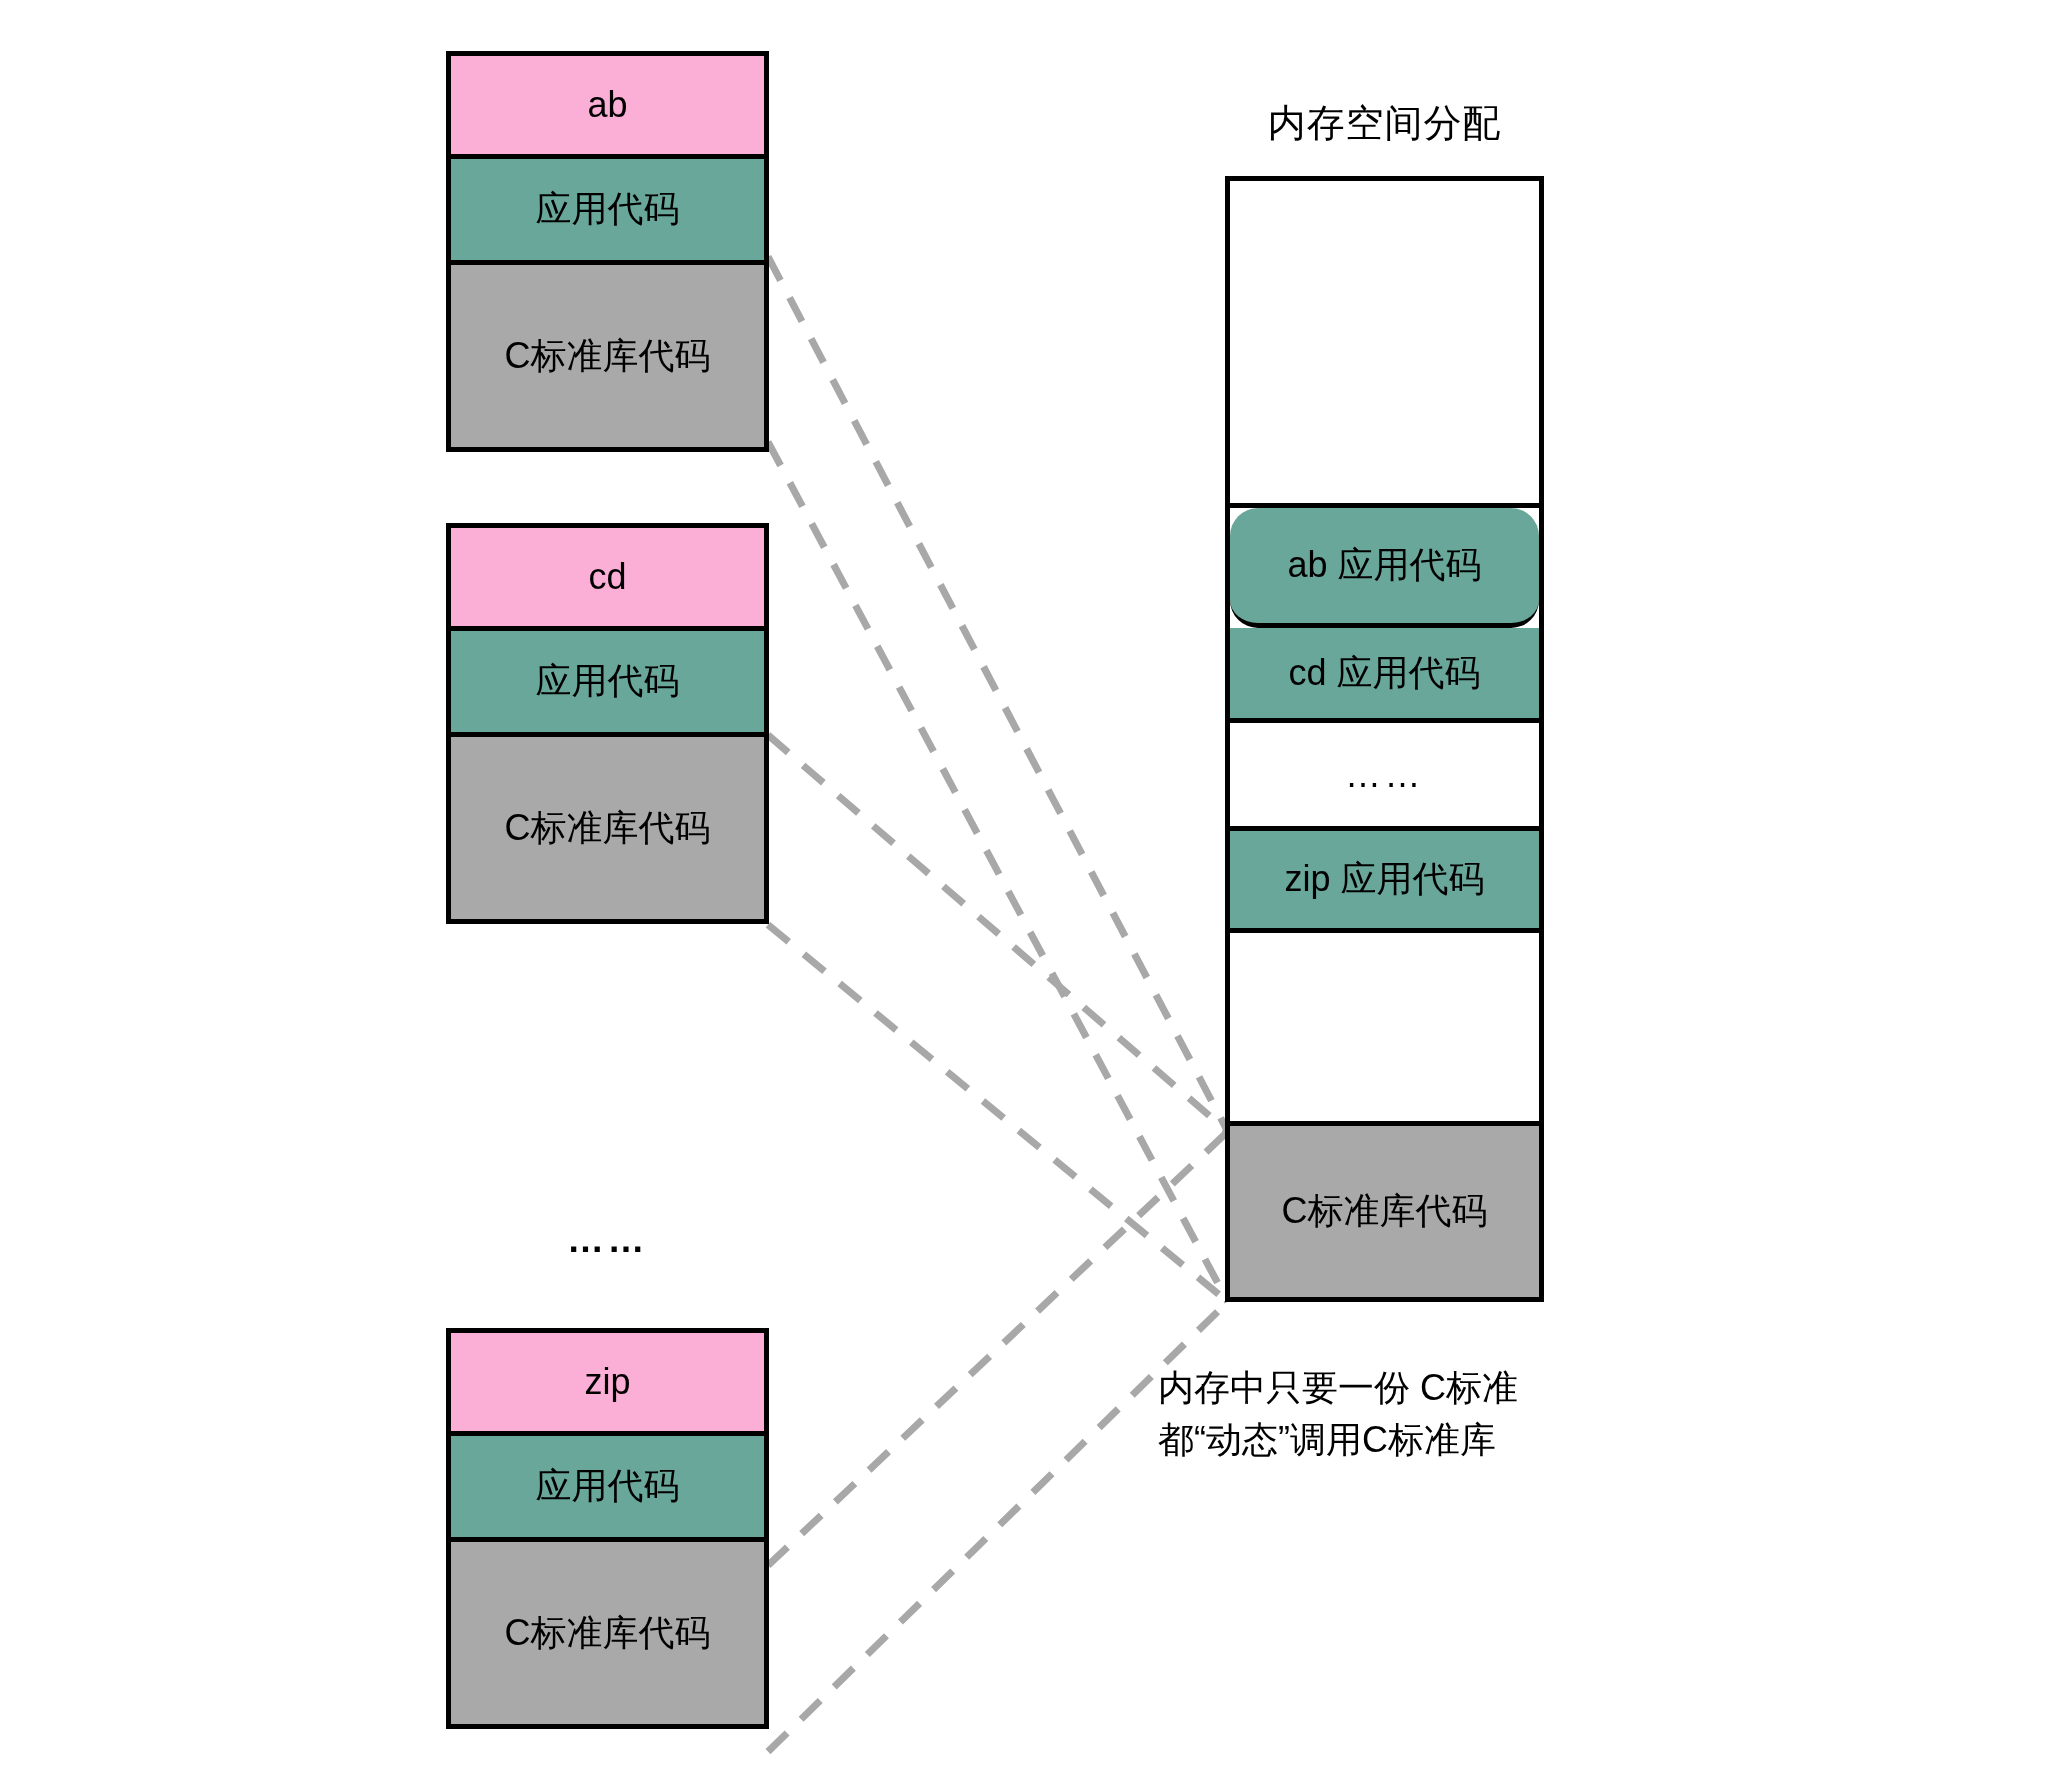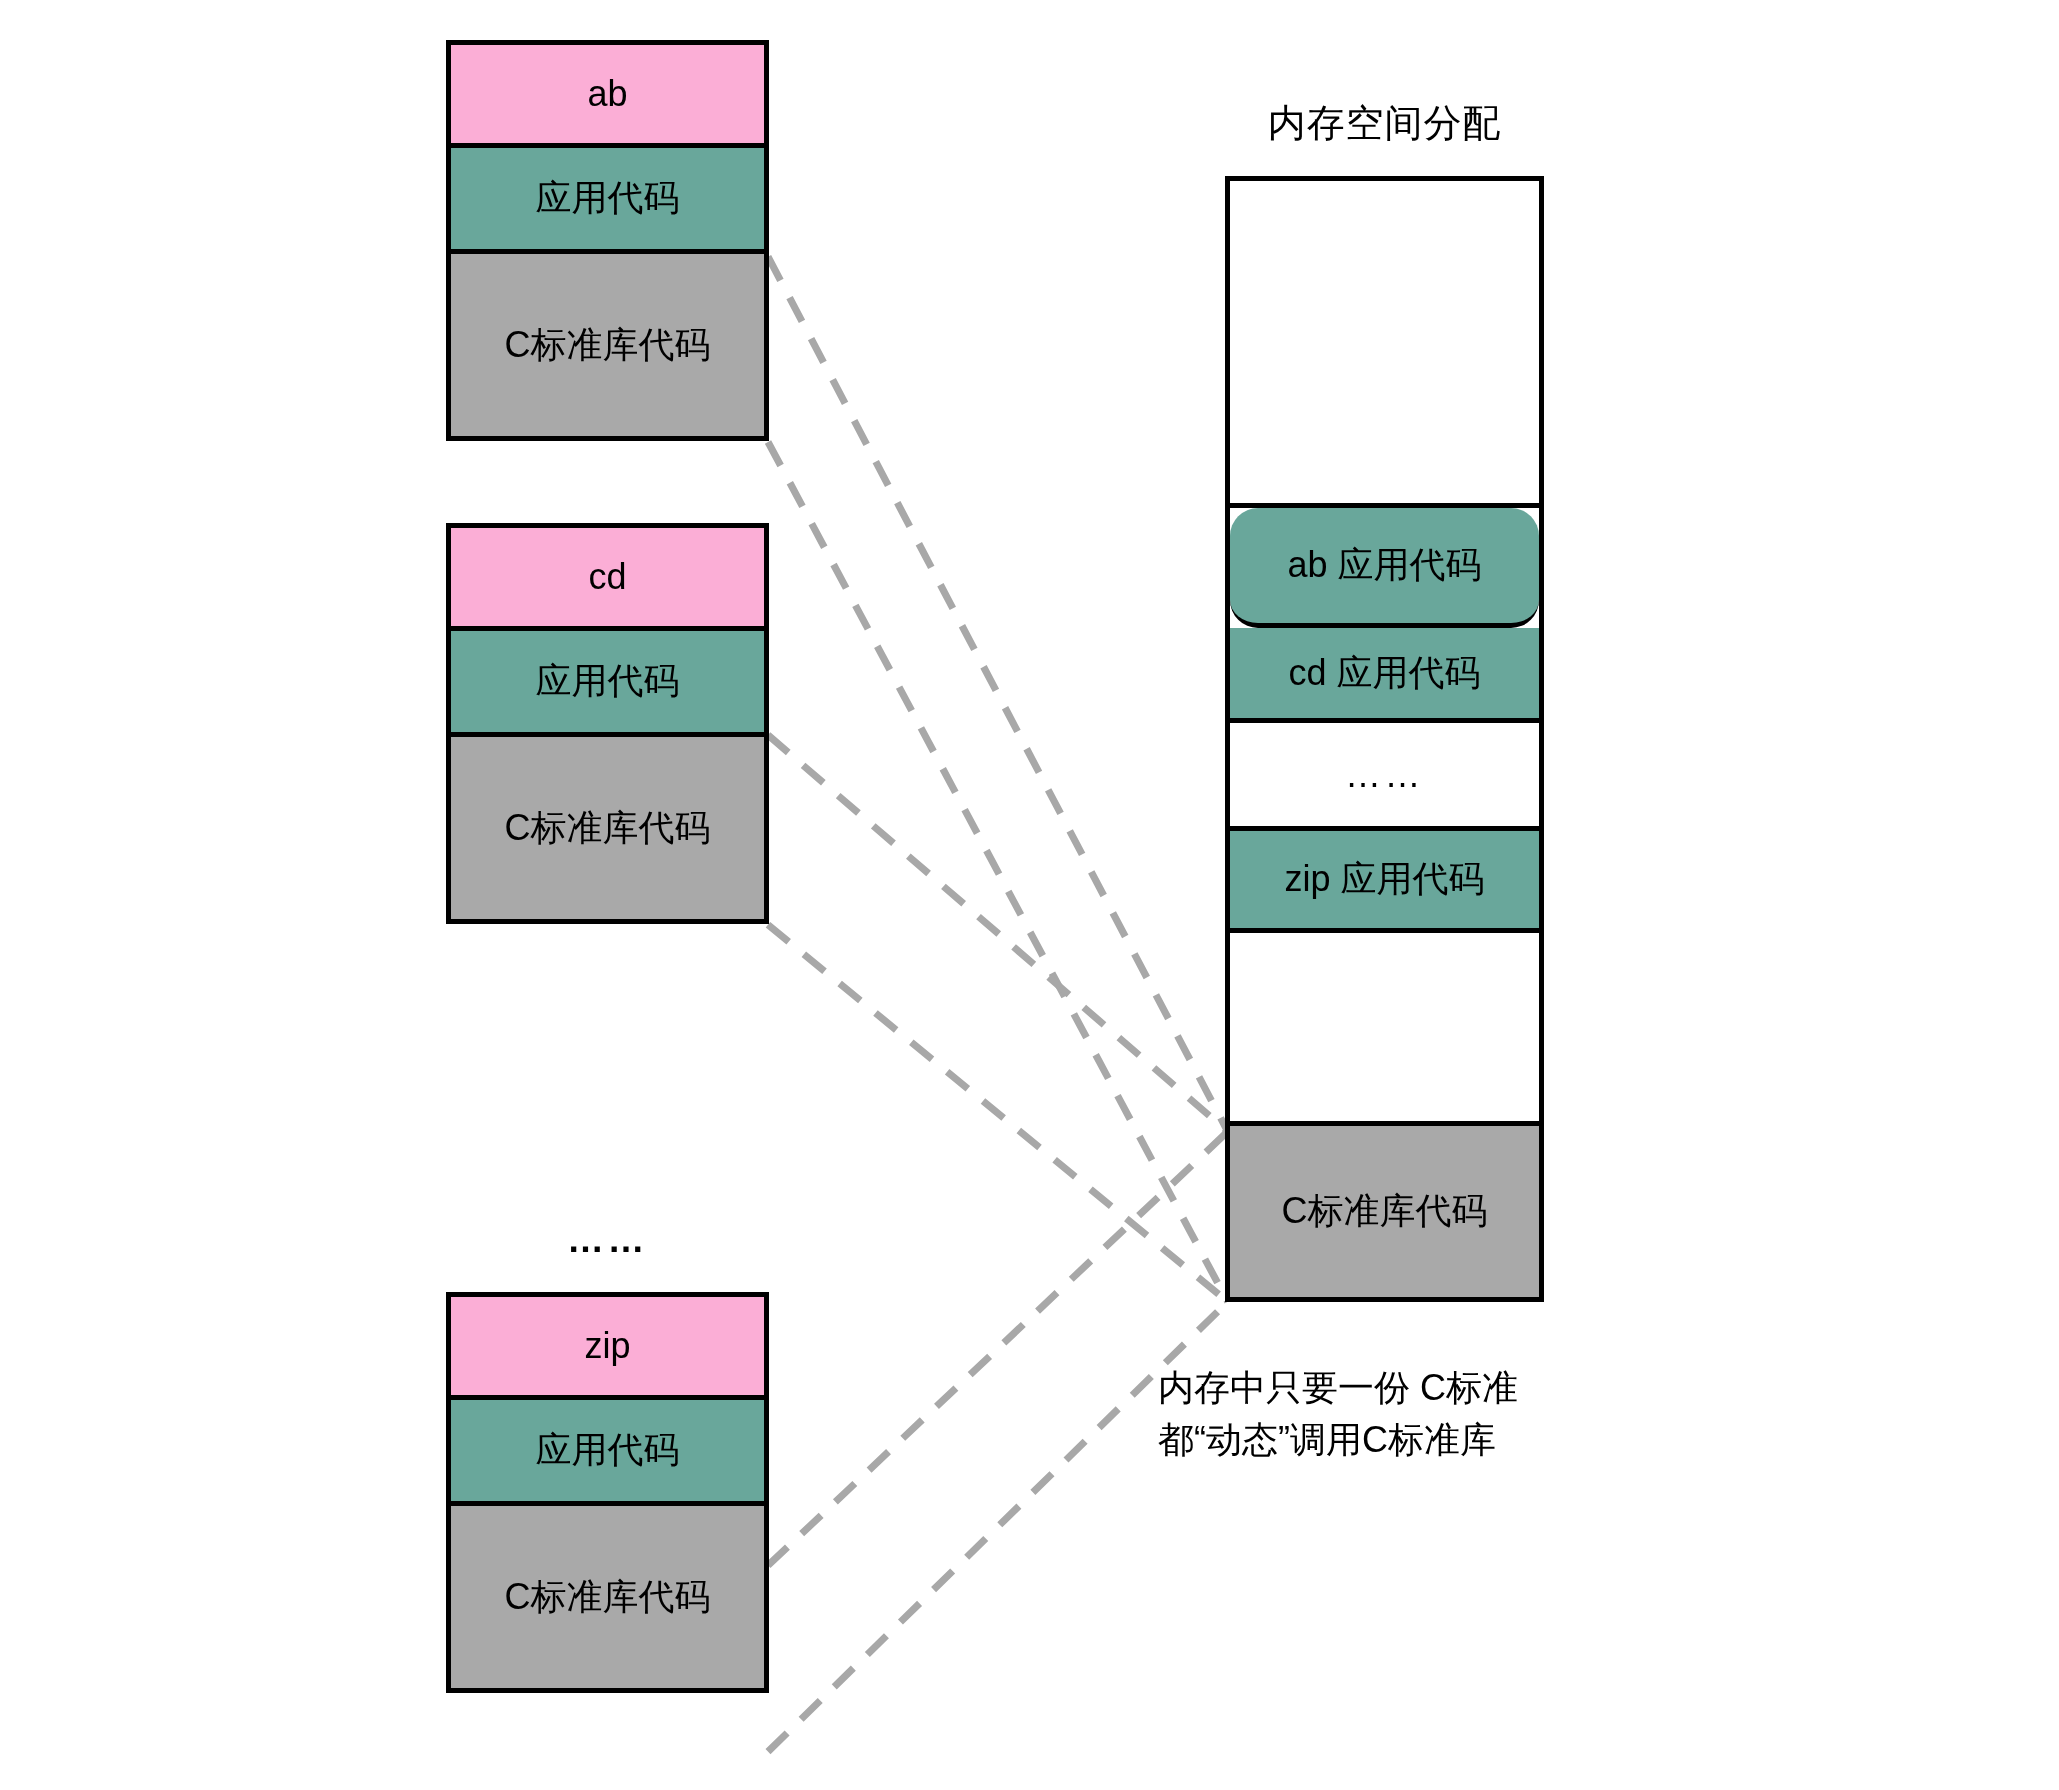--- a/index.html
+++ b/index.html
@@ -41,23 +41,23 @@
   }
   
   .pbox {
     position: absolute;
     left: 446px;
     width: 323px;
     border: 5.3px solid #000;
     box-sizing: border-box;
     background: #fff;
   }
-  .pbox-ab  { top: 40px;   }
+  .pbox-ab  { top: 51px;   }
   .pbox-cd  { top: 523px;  }
-  .pbox-zip { top: 1292px; }
+  .pbox-zip { top: 1328px; }
   .sec {
     display: flex;
     align-items: center;
     justify-content: center;
     font-size: 36px;
     font-weight: 400;
     text-align: center;
   }
   .pbox .sec-name { height: 98px; background: var(--pink, #fbaed6); border-bottom: 5.3px solid #000; font-weight: 400; }
   .pbox .sec-app  { height: 101px; background: var(--teal, #69a79b); border-bottom: 5.3px solid #000; }

